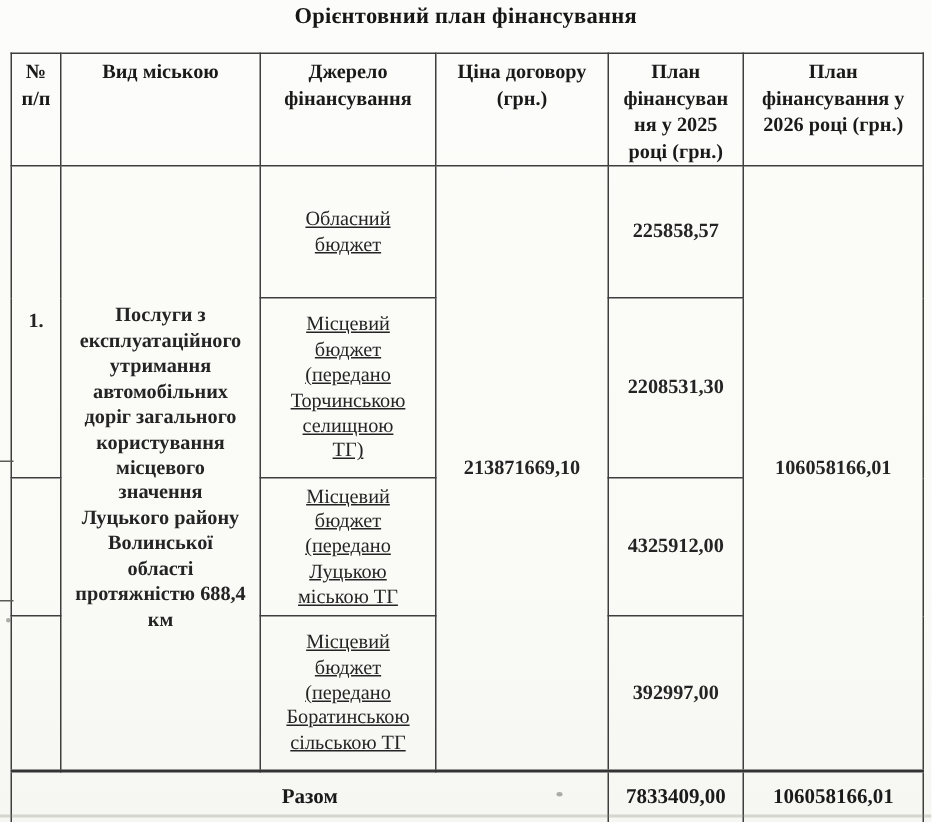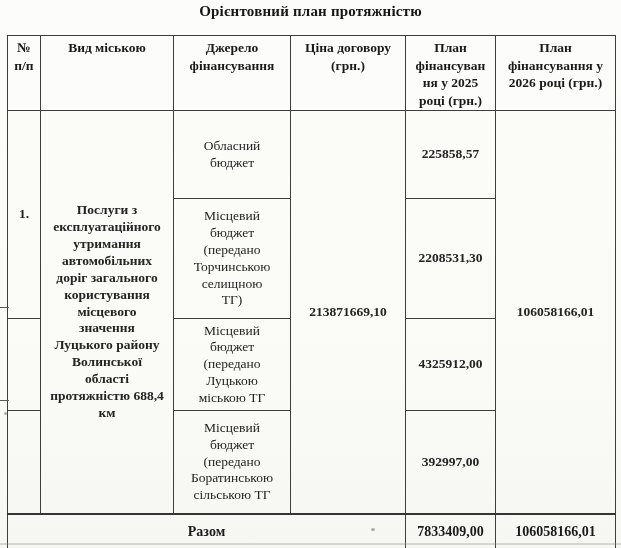--- a/index.html
+++ b/index.html
@@ -34,37 +34,37 @@
   td.cell-num-hdr{text-align:left;padding-left:5px;}
   td.cell-service-hdr{vertical-align:middle;}
   td.cell-num{
     vertical-align:top;text-align:left;
     padding:3px 0 0 5px;font-weight:600;font-size:14px;color:#1c1c1c;
   }
   td.cell-service{
     font-weight:bold;font-size:13.5px;line-height:1.48;color:#1b1b1b;
   }
   td.amount{font-weight:bold;font-size:14px;color:#1b1b1b;}
-  td.source{font-size:13.5px;line-height:1.22;}
+  td.source{font-size:13.5px;line-height:1.22;text-decoration:underline;}
   tr.total td{
     border-top:2px solid #343434;border-bottom:2px solid #2e2e2e;
     font-weight:bold;font-size:14px;color:#1a1a1a;height:36px;
   }
   
   .margin-dash{position:absolute;left:0;height:1px;background:#5a5a57;}
   .scan-bottom-line{
     position:absolute;left:0;top:543px;width:621px;height:2px;
     background:rgba(140,140,130,.30);
   }
   .speck{position:absolute;background:rgba(110,110,104,.55);border-radius:50%;}
 </style>
 </head>
 <body>
 
-<div class="page-title">Орієнтовний план протяжністю</div>
+<div class="page-title">Орієнтовний план фінансування</div>
 
 <table class="fin">
   <colgroup>
     <col style="width:33px">
       <col style="width:133px">
       <col style="width:117px">
     <col style="width:115px">
       <col style="width:90px">
       <col style="width:120px">
   </colgroup>

